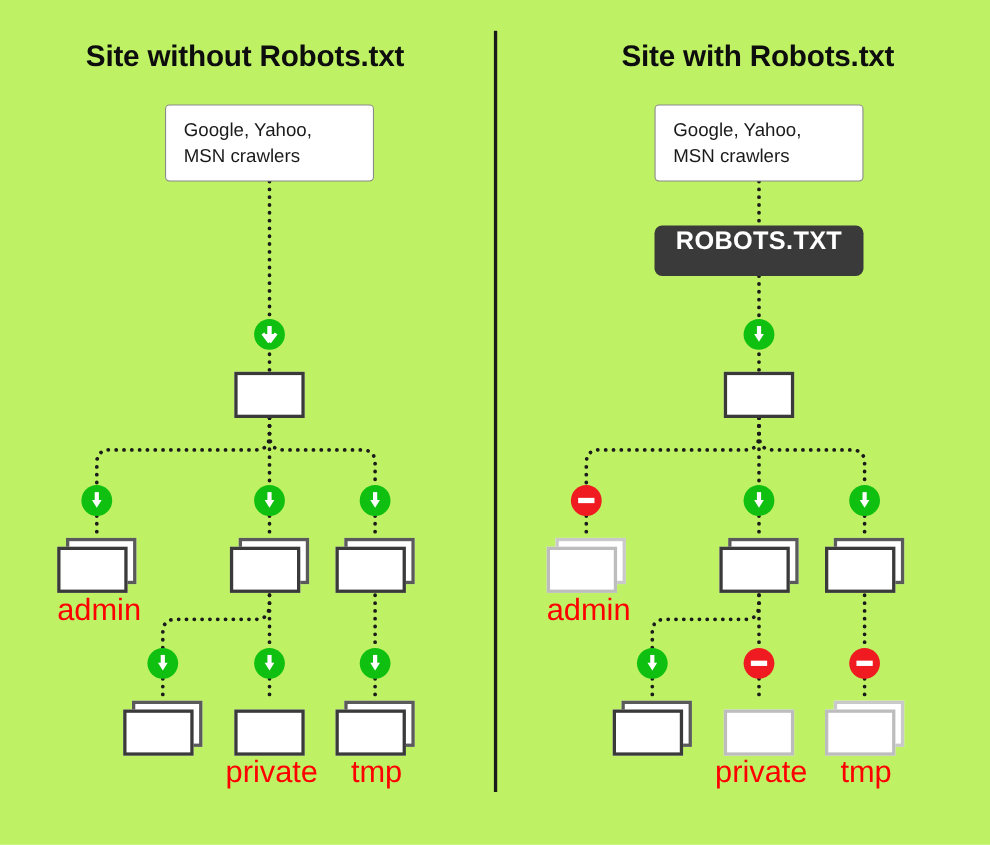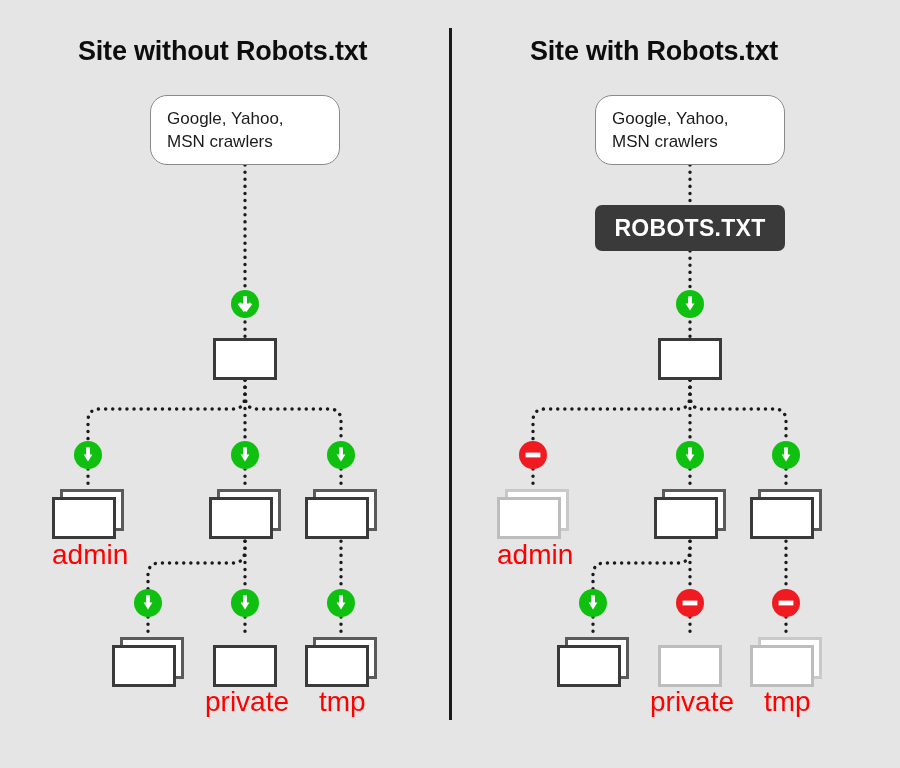--- a/index.html
+++ b/index.html
@@ -1,30 +1,30 @@
 <!DOCTYPE html>
 <html><head>
 <meta charset="utf-8">
 <style>
   html,body{margin:0;padding:0;background:#ffffff;}
   body{width:900px;height:768px;font-family:"Liberation Sans",sans-serif;overflow:hidden;}
-  #stage{position:relative;width:900px;height:768px;background:#e5e5e5;}
+  #stage{position:relative;width:900px;height:768px;background:#bef264;}
 
   .divider{position:absolute;left:449px;top:28px;width:3px;height:692px;background:#1a1a1a;}
 
   .panel-title{position:absolute;font-size:27px;font-weight:bold;color:#0d0d0d;
                letter-spacing:-0.2px;white-space:nowrap;}
 
   .crawler-box{position:absolute;width:190px;height:70px;border:1.5px solid #8a8a8a;
-               border-radius:17px;background:#fff;box-sizing:border-box;}
+               border-radius:4px;background:#fff;box-sizing:border-box;}
   .crawler-box .txt{position:absolute;left:16px;top:11px;font-size:17px;color:#1a1a1a;
                     line-height:23px;white-space:nowrap;}
 
   .robots-box{position:absolute;width:190px;height:46px;background:#3a3a3a;border-radius:7px;
-              display:flex;align-items:center;justify-content:center;}
+              display:flex;align-items:flex-start;justify-content:center;}
   .robots-box .txt{color:#ffffff;font-size:23px;font-weight:bold;letter-spacing:0.3px;}
 
   
   .node{position:absolute;width:78px;height:52px;}
   .pg{position:absolute;box-sizing:border-box;background:#ffffff;}
   .pg.front{left:0;top:10px;width:64px;height:42px;border:3px solid #3a3a3a;z-index:2;}
   .pg.back{left:8px;top:2px;width:64px;height:42px;border:3px solid #5a5a5a;z-index:1;}
   .node.blocked .pg.front{border-color:#bdbdbd;}
   .node.blocked .pg.back{border-color:#c9c9c9;}
 
@@ -167,21 +167,21 @@
       <path d="M9.6 13.6 L18.4 13.6 L14 20.6 Z" fill="#fff"></path>
       <rect x="12.1" y="6.4" width="3.8" height="9" fill="#fff"></rect>
     </svg>
   </div>
   <div class="node" style="left:305px;top:635px;">
     <div class="pg back"></div>
     <div class="pg front"></div>
   </div>
   <div class="nodelabel" style="left:319px;top:686px;">tmp</div>
 
-  <div class="panel-title" style="left:530px;top:36px;">Site with Robots.txt</div>
+  <div class="panel-title" style="left:565px;top:36px;">Site with Robots.txt</div>
 
   <div class="crawler-box" style="left:595px;top:95px;">
     <div class="txt">
       <span>Google, Yahoo,</span><br>
       <span>MSN crawlers</span>
     </div>
   </div>
 
   <div class="robots-box" style="left:595px;top:205px;">
     <span class="txt">ROBOTS.TXT</span>

